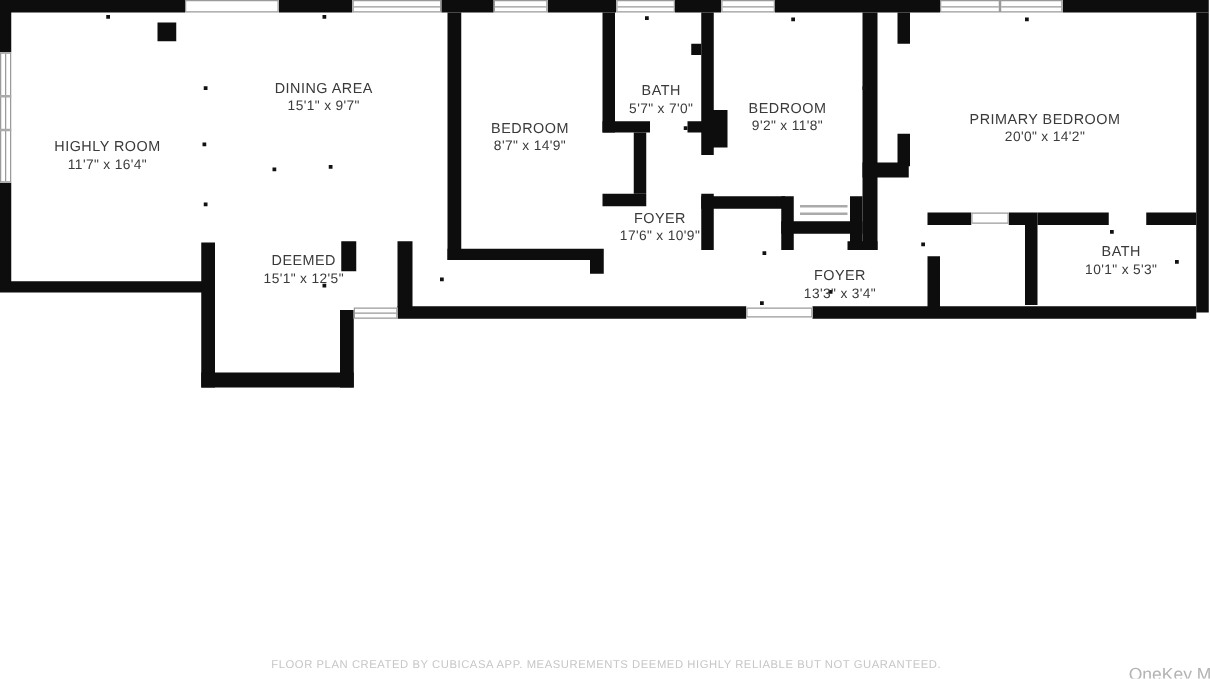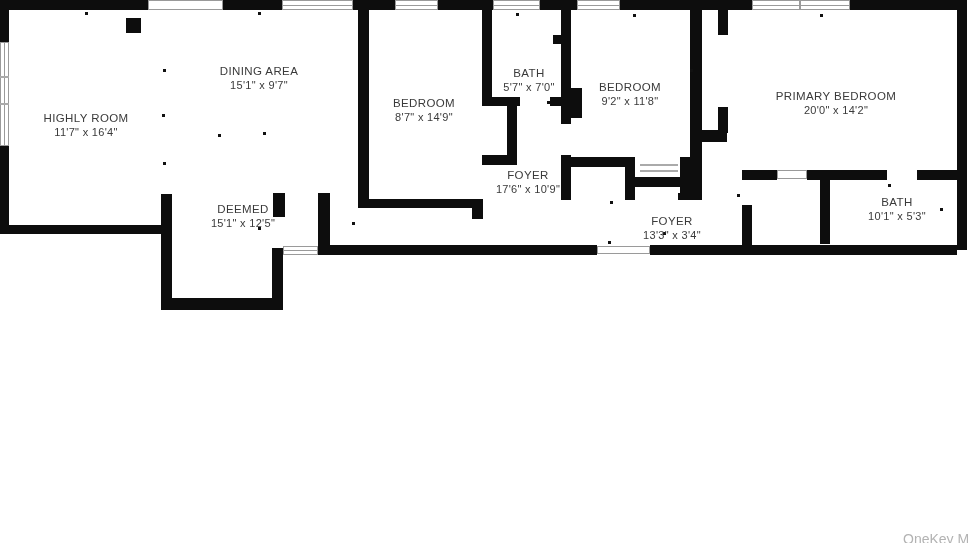--- a/index.html
+++ b/index.html
@@ -170,14 +170,15 @@
   </div>
   <div class="room" style="left:836px;top:103px">
     <div class="rname">PRIMARY BEDROOM</div>
     <div class="rdims">20'0" x 14'2"</div>
   </div>
   <div class="room" style="left:897px;top:209px">
     <div class="rname">BATH</div>
     <div class="rdims">10'1" x 5'3"</div>
   </div>
 
+  <div class="footer">FLOOR PLAN CREATED BY CUBICASA APP. MEASUREMENTS DEEMED HIGHLY RELIABLE BUT NOT GUARANTEED.</div>
   <div class="watermark">OneKey M</div>
 </div>
 
 </body></html>

